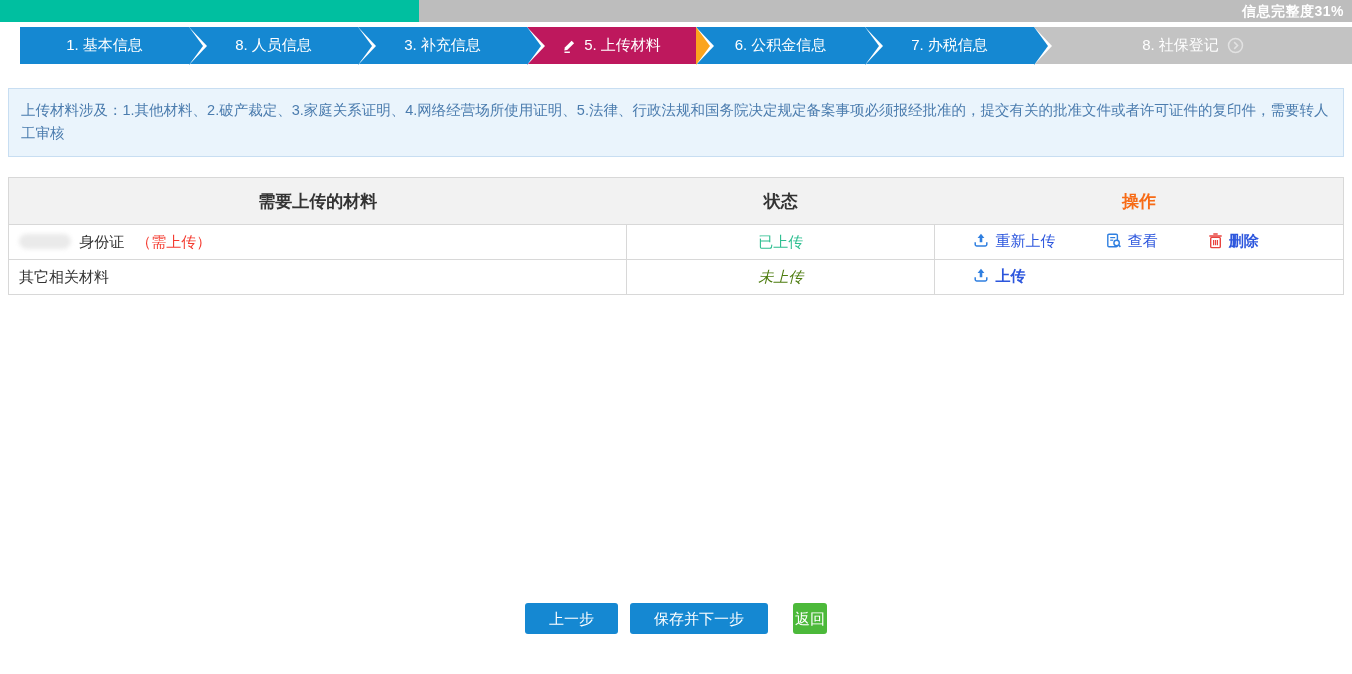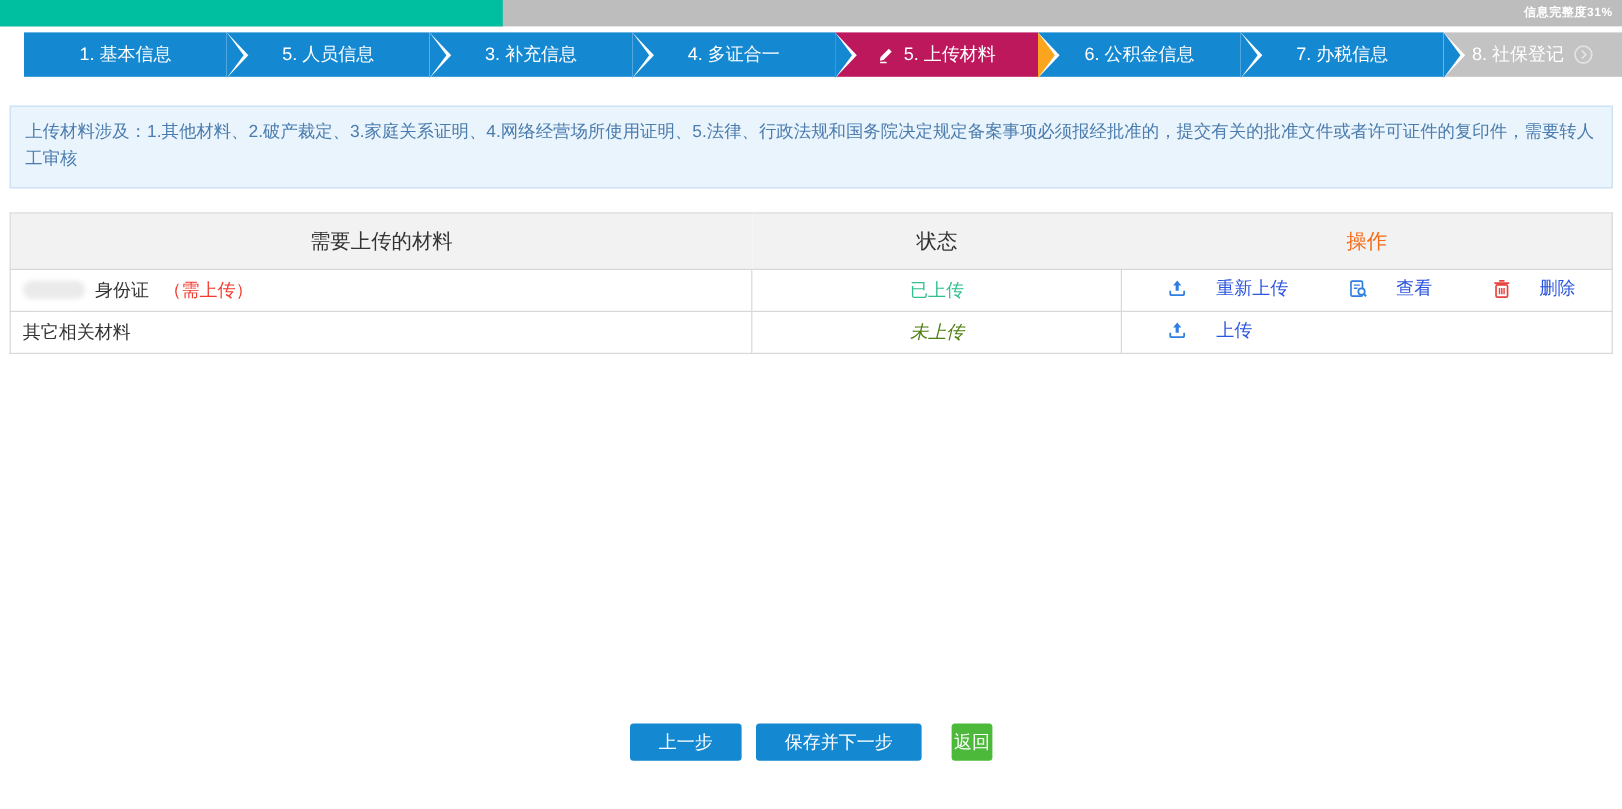--- a/index.html
+++ b/index.html
@@ -11,21 +11,21 @@
   }
   
   .progress-track {
     position:relative; width:100%; height:22px; background:#bdbdbd;
   }
   .progress-fill {
     height:100%; background:#00bfa0; width:31%;
   }
   .progress-label {
     position:absolute; top:0; right:8px; height:22px; line-height:22px;
-    color:#fff; font-size:10px; font-weight:bold; letter-spacing:.5px;
+    color:#fff; font-size:14px; font-weight:bold; letter-spacing:.5px;
   }
   
   .steps {
     display:flex; height:37px; margin-top:5px; width:100%;
     background:#fff; position:relative;padding-left:20px;
   }
   .step {
     position:relative; width:169px; flex:0 0 169px;
     background:#1588d2; color:#fff;
     display:flex; align-items:center; justify-content:center;
@@ -61,46 +61,46 @@
     padding:10px 14px 11px 12px;
   }
   
   .table-wrap { margin:20px 8px 0 8px; }
   table { width:100%; border-collapse:collapse; table-layout:fixed; }
   col.c-material { width:46.3%; }
   col.c-status   { width:23.1%; }
   col.c-action   { width:30.6%; }
   th {
     background:#f2f2f2; height:47px;
-    font-size:17px; font-weight:normal; color:#333; text-align:center;
+    font-size:17px; font-weight:bold; color:#333; text-align:center;
     border-top:1px solid #d8d8d8; border-bottom:1px solid #d8d8d8;
   }
   th:first-child { border-left:1px solid #d8d8d8; }
   th:last-child  { border-right:1px solid #d8d8d8; }
   th.op { color:#f76b16; }
   td {
     height:35px; border:1px solid #d8d8d8;
     font-size:15px; color:#333; background:#fff; vertical-align:middle;
   }
   td.material { text-align:left; padding-left:10px; }
   td.status { text-align:center; }
   .st-uploaded { color:#2fbf91; }
   .st-notup   { color:#4d7c0f;font-style:italic; }
   td.actions { text-align:left; padding-left:38px; }
   .redacted {
     display:inline-block; width:52px; height:15px; background:#eaeaea;
     border-radius:8px; filter:blur(2px); vertical-align:-2px; margin-right:4px;
   }
   .req { color:#f43b30; margin-left:8px; }
   .action-link {
-    display:inline-flex; align-items:center; gap:24px;
+    display:inline-flex; align-items:center; gap:6px;
     color:#2c56dd; cursor:pointer; margin-right:46px; font-size:15px;
     text-decoration:none;
   }
-  .action-link:last-child { margin-right:0; }
+  .action-link:last-child { margin-right:0;font-weight:bold; }
   .ic-up   { color:#2f7fe0; display:inline-flex; }
   .ic-view { color:#2f7fe0; display:inline-flex; }
   .ic-del  { color:#e8433e; display:inline-flex; }
   
   .footer {
     margin-top:308px; display:flex; justify-content:center; align-items:center;
   }
   .btn {
     height:31px; line-height:31px; border:none; border-radius:3px;
     color:#fff; font-size:15px; cursor:pointer; text-align:right;
@@ -116,27 +116,24 @@
 <div class="progress-track">
   <div class="progress-fill" style="width: 31%;"></div>
   <div class="progress-label">信息完整度31%</div>
 </div>
 
 <div class="steps">
   <div class="step">
     <span>1. 基本信息</span>
   </div>
   <div class="step">
-    <span>5. 人员信息</span>
+    <span>8. 人员信息</span>
   </div>
   <div class="step">
     <span>3. 补充信息</span>
-  </div>
-  <div class="step">
-    <span>4. 多证合一</span>
   </div>
   <div class="step active">
     <span class="pencil">
       <svg width="15" height="15" viewBox="0 0 16 16">
         <path d="M3 10.2 L10.3 2.9 L12.9 5.5 L5.6 12.8 L2.4 13.4 Z" fill="#fff"></path>
         <line x1="2.6" y1="15.2" x2="8.4" y2="15.2" stroke="#fff" stroke-width="1.5"></line>
       </svg>
     </span>
     <span>5. 上传材料</span>
   </div>

